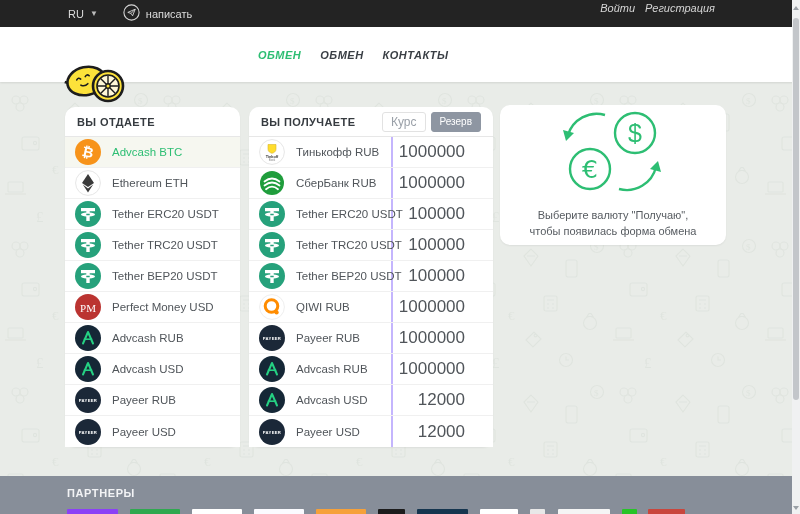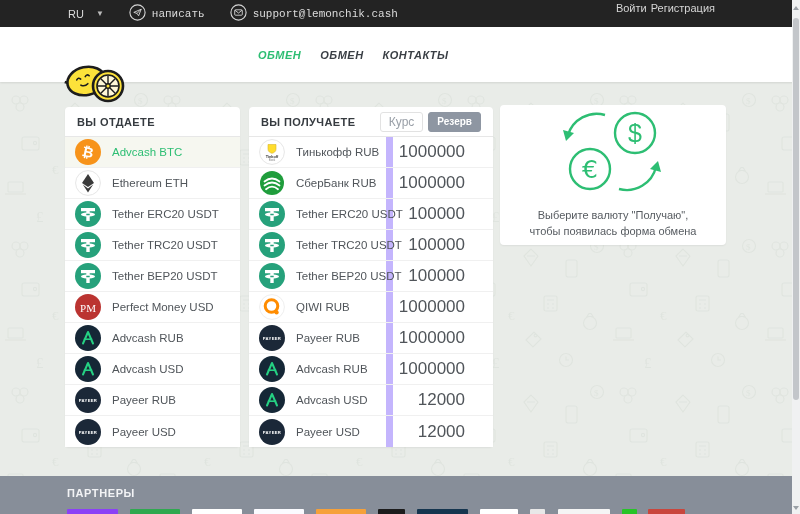--- a/index.html
+++ b/index.html
@@ -1,56 +1,56 @@
 <!DOCTYPE html>
 <html><head>
 <meta charset="utf-8">
 <style>
   * { margin:0; padding:0; box-sizing:border-box; }
   html,body { width:800px; height:514px; overflow:hidden; font-family:"Liberation Sans", sans-serif; background:#e9ece8; position:relative; }
 
   
   .topbar { position:absolute; left:0; top:0; width:800px; height:27px; background:#232323; color:#dcdcdc; font-size:11px; display:flex; align-items:center; z-index:5; }
   .topbar-left { display:flex; align-items:center; margin-left:68px; gap:9px; }
-  .lang { display:flex; align-items:center; gap:12px; cursor:pointer; }
+  .lang { display:flex; align-items:center; gap:6px; cursor:pointer; }
   .lang .caret { font-size:8px; color:#bbb; }
-  .tb-link { display:flex; align-items:center; gap:6px; cursor:pointer; margin-left:16px;font-family:Liberation Mono, monospace; }
-  .topbar-right { position:absolute; right:85px; top:0; height:15px; display:flex; align-items:center; gap:4px; color:#d6d6d6; }
+  .tb-link { display:flex; align-items:center; gap:6px; cursor:pointer; margin-left:16px; }
+  .topbar-right { position:absolute; right:85px; top:0; height:15px; display:flex; align-items:center; gap:10px; font-style:italic; color:#d6d6d6; }
   .topbar-right span { cursor:pointer; }
 
   
   .header { position:absolute; left:0; top:27px; width:800px; height:55px; background:#ffffff; box-shadow:0 1px 2px rgba(0,0,0,.10); z-index:4; }
   .logo { position:absolute; left:64px; top:31px; cursor:pointer; }
   .nav { position:absolute; left:258px; top:0; height:55px; display:flex; align-items:center; gap:19px;font-style:italic; }
   .nav-item { font-size:11px; font-weight:bold; letter-spacing:.5px; color:#3a3f45; cursor:pointer; }
   .nav-item.active { color:#2dbe73; }
 
   
   .main { position:absolute; left:0; top:82px; width:800px; height:394px; background:#e9ece8; }
   .wm { position:absolute; left:0; top:0; }
 
-  .card { position:absolute; background:#fff; border-radius:4px; box-shadow:0 1px 2px rgba(0,0,0,.06); z-index:2; }
+  .card { position:absolute; background:#fff; border-radius:10px; box-shadow:0 1px 2px rgba(0,0,0,.06); z-index:2; }
   .card-head { height:30px; display:flex; align-items:center; padding:0 12px; border-bottom:1px solid #e7e7e7; font-size:11px; font-weight:bold; color:#363b40; letter-spacing:.4px; }
 
   .give-panel { left:65px; top:25px; width:175px; }
   .receive-panel { left:249px; top:25px; width:244px; }
   .receive-panel .card-head { justify-content:space-between; }
   .head-btns { display:flex; }
   .btn-rate { background:#fff; border:1px solid #e2e2e2; color:#9aa0a8; font-size:12px; font-weight:normal; padding:2px 8px; border-radius:3px; cursor:pointer; font-family:inherit; }
-  .btn-reserve { background:#8e96a2; border:1px solid #8e96a2; color:#fff; font-size:10px; font-weight:bold; padding:2px 8px; border-radius:3px; margin-left:5px; cursor:pointer; font-family:inherit; }
+  .btn-reserve { background:#8e96a2; border:1px solid #8e96a2; color:#fff; font-size:10px; font-weight:normal; padding:2px 8px; border-radius:3px; margin-left:5px; cursor:pointer; font-family:inherit; }
 
   .row { height:31px; display:flex; align-items:center; padding:0 10px; background:#fff; border-bottom:1px solid #f0f0f0; cursor:pointer; }
   .row:last-child, .rrow:last-child { border-bottom:none; }
   .cicon { width:26px; height:26px; flex:0 0 26px; margin-right:11px; display:flex; align-items:center; justify-content:center; }
   .rlabel { font-size:11.5px; color:#50555a; white-space:nowrap; }
   .row.selected { background:#f6f7f0; }
   .row.selected .rlabel { color:#2dbe73; }
 
   .rrow { height:31px; display:flex; background:#fff; border-bottom:1px solid #f0f0f0; cursor:pointer; }
-  .rname { width:144px; display:flex; align-items:center; padding:0 6px 0 10px; border-right:7px solid #c4b5fd; }
+  .rname { width:144px; display:flex; align-items:center; padding:0 6px 0 10px; border-right:2px solid #c4b5fd; }
   .rvalue { flex:1; display:flex; align-items:center; justify-content:flex-end; padding-right:28px; font-size:17px; color:#50555a; }
 
   .exchange-panel { left:500px; top:23px; width:226px; height:140px; display:flex; flex-direction:column; align-items:center; justify-content:center; padding:10px 24px 12px; text-align:center; }
   .ex-msg { font-size:11px; color:#565b60; line-height:1.5; margin-top:8px; }
 
   
   .footer { position:absolute; left:0; top:476px; width:800px; height:38px; background:#878e99; z-index:3; }
   .partners-title { position:absolute; left:67px; top:11px; font-size:11px; font-weight:bold; letter-spacing:.6px; color:#f2f3f5; }
   .partners-strip { position:absolute; left:0; top:33px; width:800px; height:5px; }
   .partner { position:absolute; top:0; height:5px; border-radius:1px 1px 0 0; cursor:pointer; }
@@ -72,30 +72,20 @@
       <span class="caret">▼</span>
     </div>
     <div class="tb-link">
       <span>
         <svg width="17" height="17" viewBox="0 0 17 17">
             <circle cx="8.5" cy="8.5" r="7.6" fill="none" stroke="#d6d6d6" stroke-width="1.1"></circle>
             <path d="M4.8 8.4 L12.2 5.2 L9.6 11.8 L8 9.4 Z M8 9.4 L12.2 5.2" fill="none" stroke="#d6d6d6" stroke-width="0.9" stroke-linejoin="round"></path>
           </svg>
       </span>
       <span>написать</span>
-    </div>
-    <div class="tb-link">
-      <span>
-        <svg width="17" height="17" viewBox="0 0 17 17">
-            <circle cx="8.5" cy="8.5" r="7.6" fill="none" stroke="#d6d6d6" stroke-width="1.1"></circle>
-            <rect x="4.7" y="5.8" width="7.6" height="5.4" rx="0.8" fill="none" stroke="#d6d6d6" stroke-width="0.9"></rect>
-            <path d="M4.9 6.2 L8.5 9 L12.1 6.2" fill="none" stroke="#d6d6d6" stroke-width="0.9"></path>
-          </svg>
-      </span>
-      <span>support@lemonchik.cash</span>
     </div>
   </div>
   <div class="topbar-right">
     <span>Войти</span>
     <span>Регистрация</span>
   </div>
 </div>
 
 <div class="header">
   <div class="logo">

